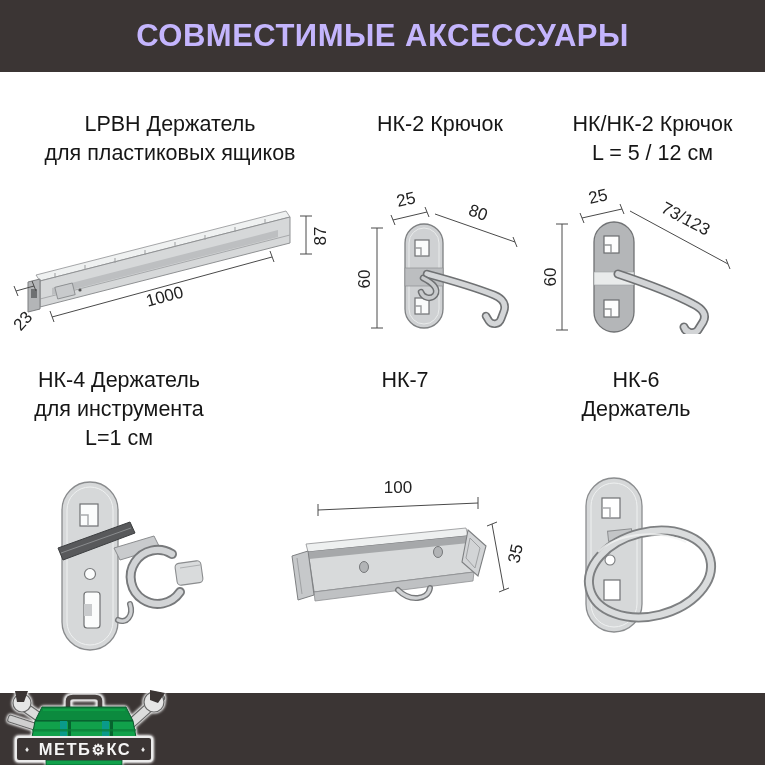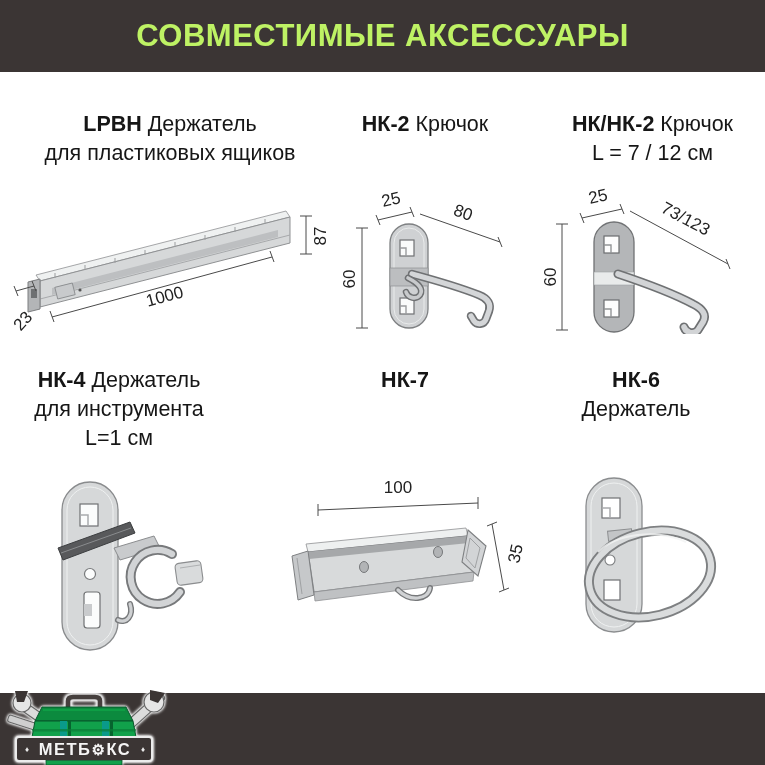--- a/index.html
+++ b/index.html
@@ -4,27 +4,27 @@
 <style>
   html,body{margin:0;padding:0;background:#ffffff;}
   .canvas{
     position:relative;width:765px;height:765px;overflow:hidden;
     background:#ffffff;font-family:"Liberation Sans",sans-serif;color:#1b1b1b;
   }
   
   .topbar{position:absolute;left:0;top:0;width:765px;height:72px;background:#3b3534;}
   .topbar h1{
     margin:0;width:100%;text-align:center;line-height:72px;
-    font-size:31px;font-weight:bold;color:#bef264;letter-spacing:.5px;
+    font-size:31px;font-weight:bold;color:#c4b5fd;letter-spacing:.5px;
   }
   .footbar{position:absolute;left:0;top:693px;width:765px;height:72px;background:#3b3534;}
   
   .cell{position:absolute;text-align:center;}
   .ptitle{font-size:21.5px;line-height:29px;color:#161616;}
-  .ptitle .code{font-weight:bold;}
+  .ptitle .code{font-weight:normal;}
   .cell svg{position:absolute;}
   
   .dim{font-size:17px;fill:#222222;font-family:"Liberation Sans",sans-serif;}
   .dimline{stroke:#4a4a4a;stroke-width:1;}
   
   .logo-svg{position:absolute;left:2px;top:690px;filter:drop-shadow(0 0 1.5px #ffffff) drop-shadow(0 0 1px #ffffff);}
   .logo-text{font-family:"Liberation Sans",sans-serif;font-weight:bold;font-size:16.5px;fill:#f5f5f5;letter-spacing:1.5px;}
   .logo-dot{font-size:8px;fill:#eaeaea;}
 </style>
 </head>
@@ -71,21 +71,21 @@
         <line class="dimline" x1="260" y1="65" x2="264" y2="76"></line>
       <text class="dim" x="155" y="116" text-anchor="middle" transform="rotate(-15 155 112)">1000</text>
 
       <line class="dimline" x1="6" y1="105" x2="24" y2="100"></line>
       <line class="dimline" x1="4" y1="100" x2="8" y2="110"></line>
         <line class="dimline" x1="22" y1="95" x2="26" y2="105"></line>
       <text class="dim" x="14" y="140" text-anchor="middle" transform="rotate(-48 14 136)">23</text>
     </svg>
   </section>
 
-  <section class="cell" style="left:330px;top:110px;width:190px;height:230px;">
+  <section class="cell" style="left:345px;top:110px;width:190px;height:230px;">
     <div class="ptitle">
       <span class="code">НК-2</span>
       <span>Крючок</span>
     </div>
     <svg width="185" height="152" viewBox="0 0 185 152" style="left:8px;top:72px;">
 
       <rect x="52" y="42" width="38" height="104" rx="19" fill="#cfd1d3" stroke="#7e8082" stroke-width="1.3"></rect>
       <rect x="56" y="46" width="30" height="96" rx="15" fill="none" stroke="#e9ebeb" stroke-width="1"></rect>
       <rect x="52" y="86" width="38" height="18" fill="#bcbec0" stroke="#8e9092" stroke-width="0.7"></rect>
       <rect x="62" y="58" width="14" height="16" fill="#fafbfb" stroke="#6f7173" stroke-width="1.2"></rect>
@@ -109,21 +109,21 @@
       <line class="dimline" x1="18" y1="46" x2="30" y2="46"></line>
         <line class="dimline" x1="18" y1="146" x2="30" y2="146"></line>
       <text class="dim" x="13" y="101" text-anchor="middle" transform="rotate(-90 13 97)">60</text>
     </svg>
   </section>
 
   <section class="cell" style="left:540px;top:110px;width:225px;height:230px;">
     <div class="ptitle">
       <span class="code">НК/НК-2</span>
       <span>Крючок</span><br>
-      <span>L = 7 / 12 см</span>
+      <span>L = 5 / 12 см</span>
     </div>
     <svg width="215" height="152" viewBox="0 0 215 152" style="left:2px;top:72px;">
 
       <rect x="52" y="40" width="40" height="110" rx="20" fill="#b4b6b8" stroke="#707274" stroke-width="1.3"></rect>
       <rect x="52" y="90" width="40" height="13" fill="#e9ebeb" stroke="#9fa1a3" stroke-width="0.6"></rect>
       <rect x="62" y="54" width="15" height="17" fill="#fdfdfd" stroke="#6b6d6f" stroke-width="1.2"></rect>
       <path d="M62,63 h7 v8" fill="none" stroke="#939597" stroke-width="1.4"></path>
       <rect x="62" y="118" width="15" height="17" fill="#fdfdfd" stroke="#6b6d6f" stroke-width="1.2"></rect>
       <path d="M62,127 h7 v8" fill="none" stroke="#939597" stroke-width="1.4"></path>
 

